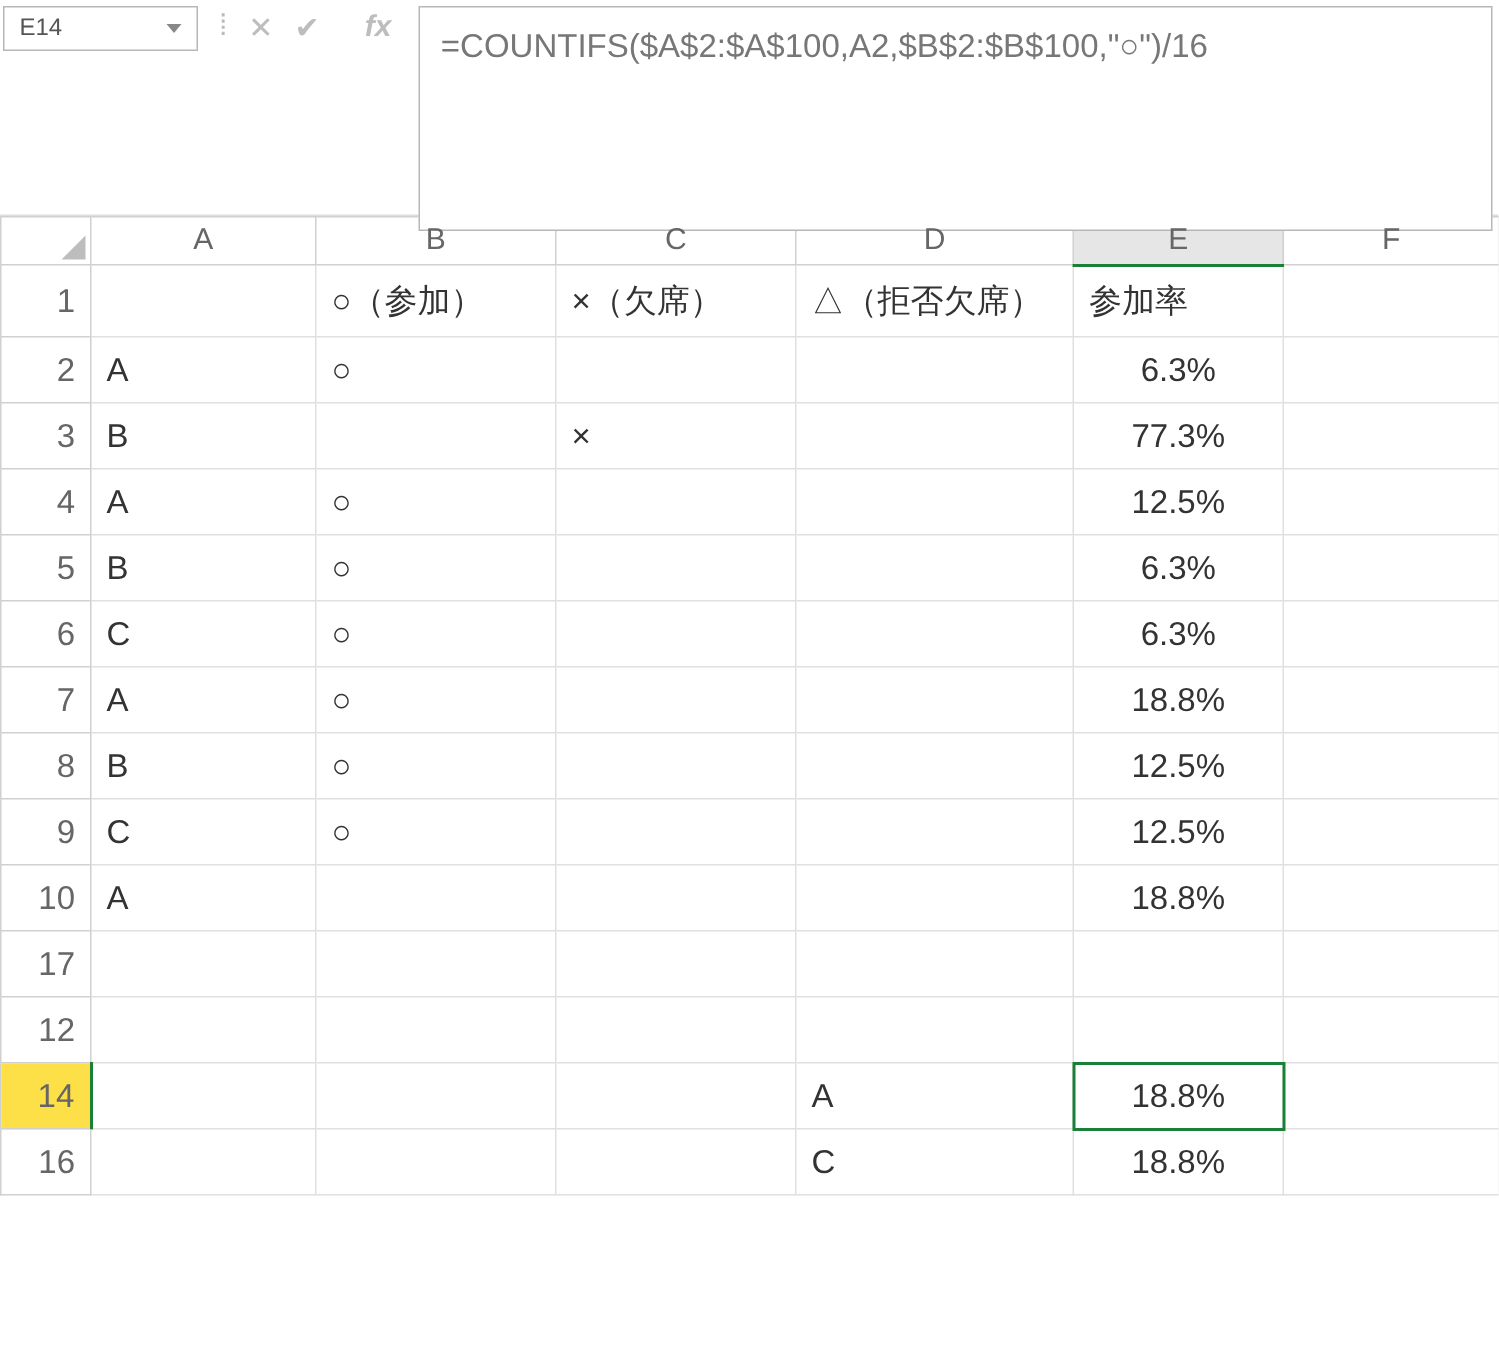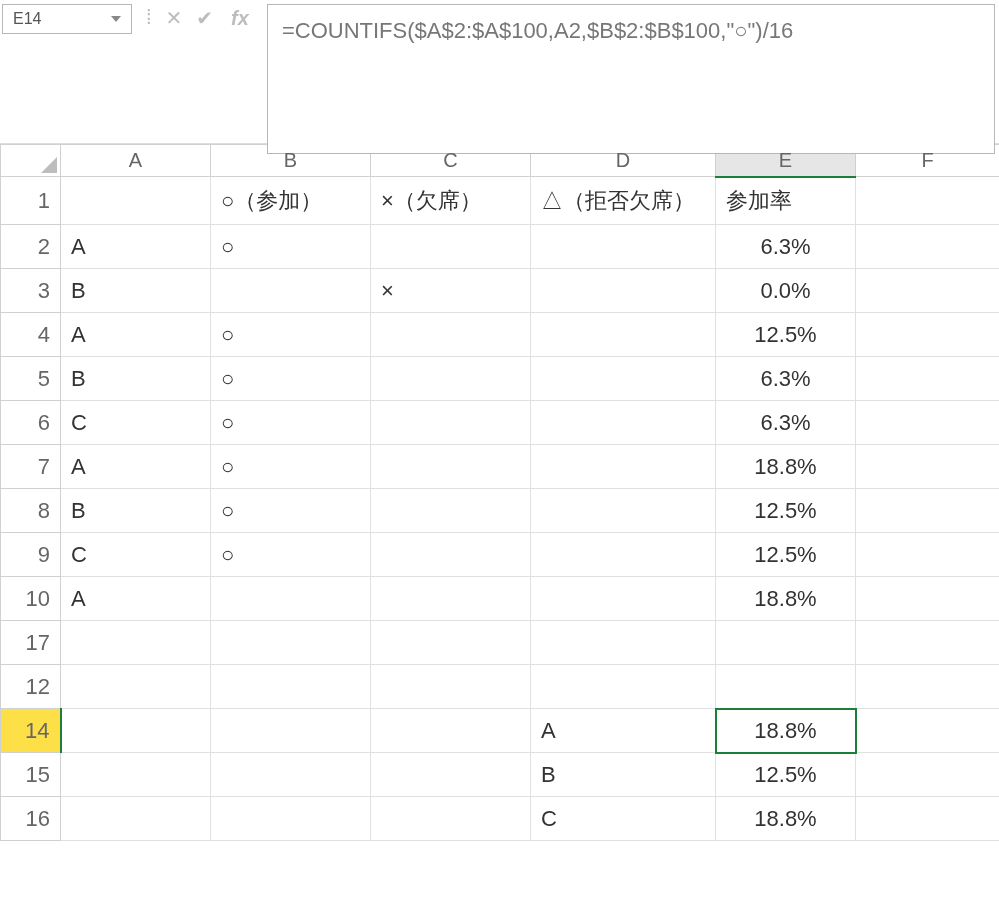--- a/index.html
+++ b/index.html
@@ -45,20 +45,21 @@
     padding:2px 8px 0 0;
   }
   .fb-icons span { font-size:20px; color:#bdbdbd; font-family: Arial, sans-serif; }
   .fx {
     font-style: italic;
     font-family: "Times New Roman", serif;
     font-size: 22px;
     color: #777;
     font-weight: bold;
     padding: 0 10px 0 4px;
+    margin-left: 12px;
   }
   .formula-box {
     border: 1px solid #b7b7b7;
     background:#fff;
     flex:1;
     height: 150px;
     font-size: 22px;
     color:#777;
     padding: 10px 14px;
     line-height: 32px;
@@ -190,21 +191,21 @@
         <td class="cell left"></td>
         <td class="cell right">6.3%</td>
         <td class="cell left"></td>
       </tr>
       <tr>
         <td class="rowhead">3</td>
         <td class="cell left">B</td>
         <td class="cell left"></td>
         <td class="cell left">×</td>
         <td class="cell left"></td>
-        <td class="cell right">0.0%</td>
+        <td class="cell right">77.3%</td>
         <td class="cell left"></td>
       </tr>
       <tr>
         <td class="rowhead">4</td>
         <td class="cell left">A</td>
         <td class="cell left">○</td>
         <td class="cell left"></td>
         <td class="cell left"></td>
         <td class="cell right">12.5%</td>
         <td class="cell left"></td>
@@ -281,29 +282,20 @@
         <td class="cell left"></td>
         <td class="cell left"></td>
       </tr>
       <tr>
         <td class="rowhead sel">14</td>
         <td class="cell left"></td>
         <td class="cell left"></td>
         <td class="cell left"></td>
         <td class="cell left">A</td>
         <td class="cell right selcell">18.8%</td>
-        <td class="cell left"></td>
-      </tr>
-      <tr>
-        <td class="rowhead">15</td>
-        <td class="cell left"></td>
-        <td class="cell left"></td>
-        <td class="cell left"></td>
-        <td class="cell left">B</td>
-        <td class="cell right">12.5%</td>
         <td class="cell left"></td>
       </tr>
       <tr>
         <td class="rowhead">16</td>
         <td class="cell left"></td>
         <td class="cell left"></td>
         <td class="cell left"></td>
         <td class="cell left">C</td>
         <td class="cell right">18.8%</td>
         <td class="cell left"></td>

